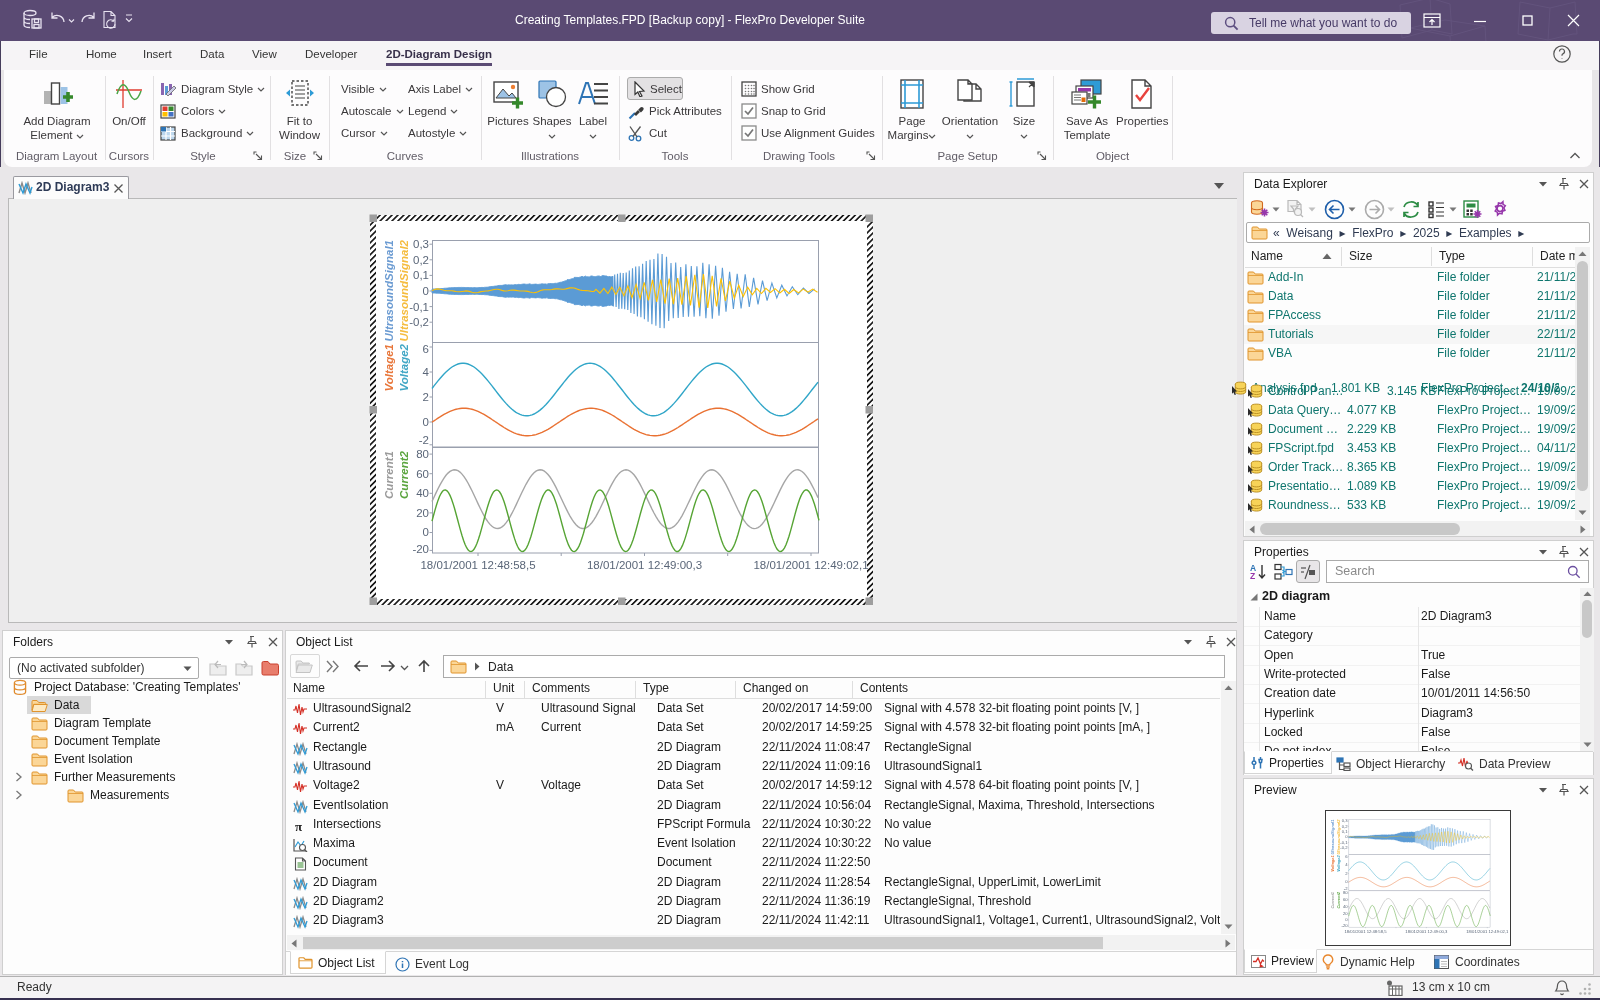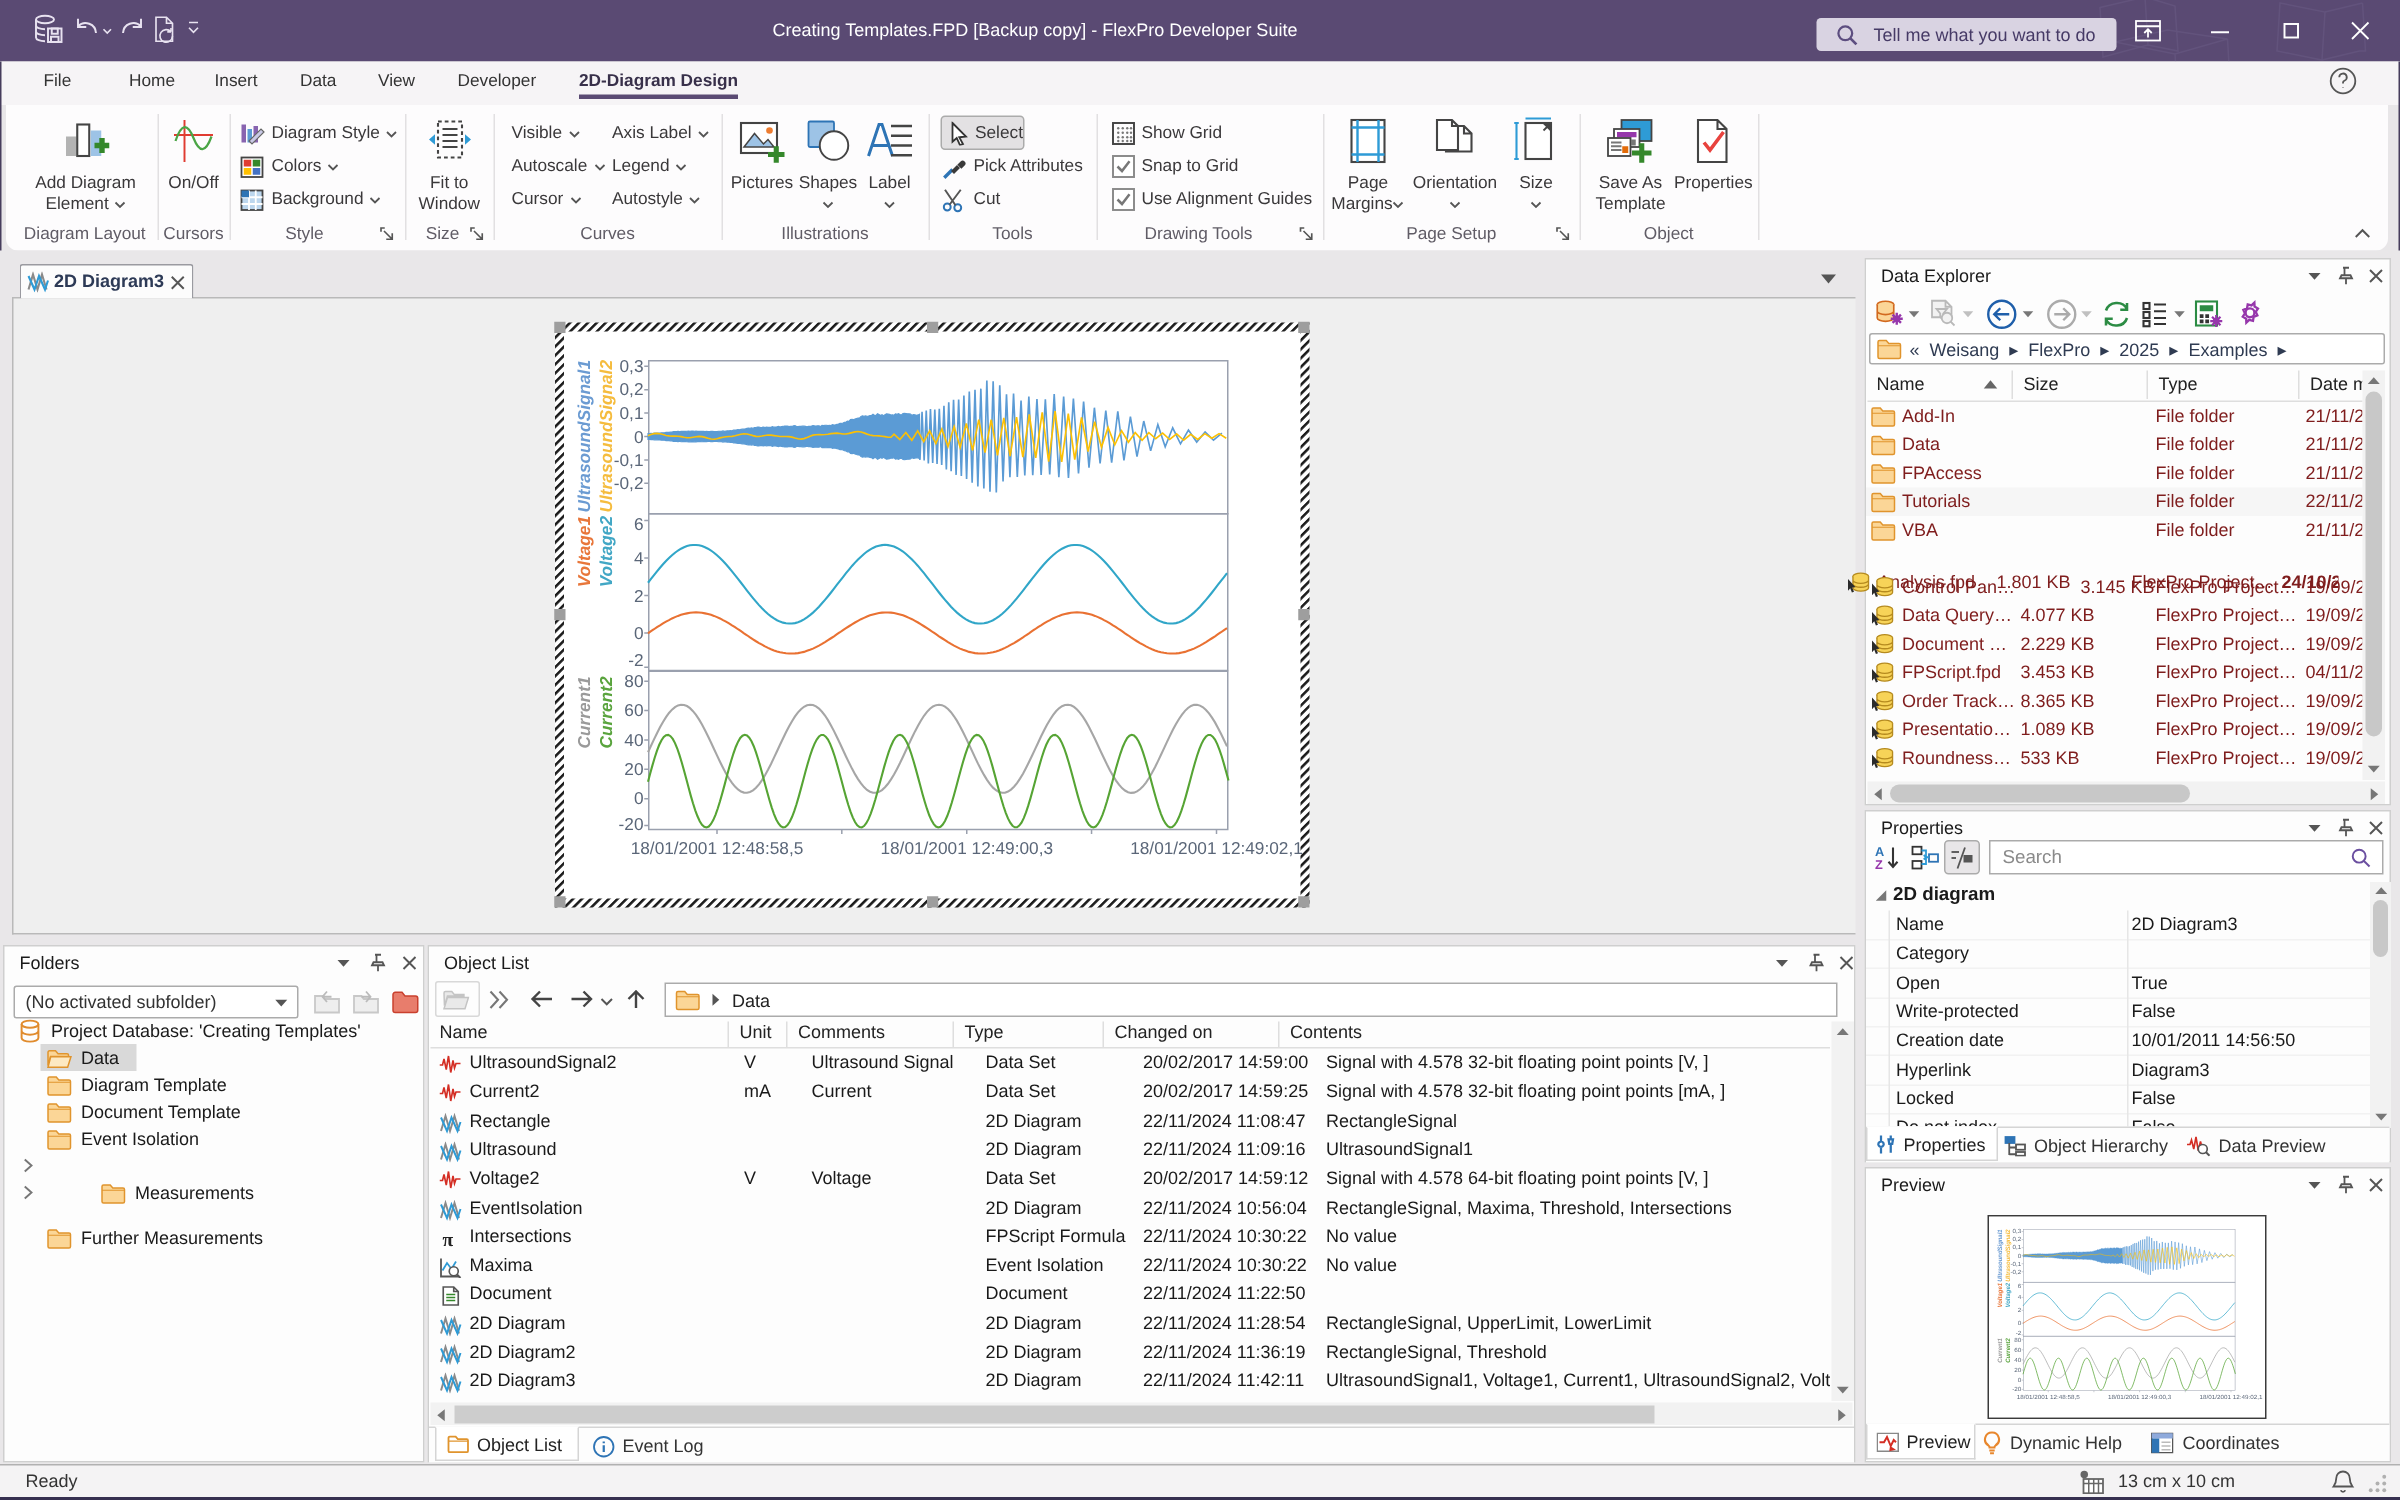--- a/index.html
+++ b/index.html
@@ -472,21 +472,21 @@
   </g>
 </svg>
 
 <style>
 .tree-row{position:absolute;height:18px;display:flex;align-items:center;font-size:12px;color:#1a1a1a;white-space:nowrap;}
 .tree-row svg{margin-right:6px;}
 .olrow{position:absolute;left:0;width:1220px;height:19px;font-size:12px;color:#1a1a1a;white-space:nowrap;overflow:hidden;}
 .olrow span{position:absolute;top:2px;}
 .c0{left:293px;top:4px !important;}.c1{left:313px;}.c2{left:496px;}.c3{left:541px;}.c4{left:657px;}.c5{left:762px;}.c6{left:884px;}
 .olhdr{position:absolute;top:681px;height:17px;border-right:1px solid #dedede;font-size:12px;color:#222;padding:0 0 0 6px;white-space:nowrap;overflow:hidden;}
-.derow{position:absolute;height:19px;font-size:12px;color:#7f1d1d;white-space:nowrap;overflow:hidden;}
+.derow{position:absolute;height:19px;font-size:12px;color:#0f766e;white-space:nowrap;overflow:hidden;}
 .derow span{position:absolute;top:2px;}
 .prow{position:absolute;left:1244px;width:336px;height:20px;font-size:12px;color:#1a1a1a;white-space:nowrap;overflow:hidden;border-bottom:1px solid #f2f2f2;}
 </style>
 <div class="panel" style="left:2px;top:630px;width:281px;height:345px;">
   <div class="phead">
       <span class="t">Folders</span>
     <svg class="pico" style="left:219px" viewBox="0 0 14 14" fill="#555">
         <path d="M3,5 L7,9.5 L11,5 Z"></path>
       </svg>
     <svg class="pico" style="left:242px" viewBox="0 0 14 14" fill="none" stroke="#555" stroke-width="1.2">
@@ -545,21 +545,21 @@
 <div class="tree-row" style="left:31px;top:750px;">
   <svg width="17" height="15" viewBox="0 0 17 15">
       <path d="M1,3 a1,1 0 0 1 1,-1 h4.5 l1.7,2 h6.8 a1,1 0 0 1 1,1 v8 a1,1 0 0 1 -1,1 h-13 a1,1 0 0 1 -1,-1 Z" fill="#fbd697" stroke="#e0942d" stroke-width="1"></path>
       <path d="M1,5.5 h15" stroke="#e0942d" stroke-width="0.8"></path>
     </svg>
   <span>Event Isolation</span>
 </div>
 <svg style="position:absolute;left:15px;top:772px" width="7" height="10" viewBox="0 0 7 10" fill="none" stroke="#777" stroke-width="1.3">
     <path d="M1.5,1 L6,5 L1.5,9"></path>
   </svg>
-<div class="tree-row" style="left:31px;top:768px;margin-top:48px;">
+<div class="tree-row" style="left:31px;top:768px;">
   <svg width="17" height="15" viewBox="0 0 17 15">
       <path d="M1,3 a1,1 0 0 1 1,-1 h4.5 l1.7,2 h6.8 a1,1 0 0 1 1,1 v8 a1,1 0 0 1 -1,1 h-13 a1,1 0 0 1 -1,-1 Z" fill="#fbd697" stroke="#e0942d" stroke-width="1"></path>
       <path d="M1,5.5 h15" stroke="#e0942d" stroke-width="0.8"></path>
     </svg>
   <span>Further Measurements</span>
 </div>
 <svg style="position:absolute;left:15px;top:790px" width="7" height="10" viewBox="0 0 7 10" fill="none" stroke="#777" stroke-width="1.3">
     <path d="M1.5,1 L6,5 L1.5,9"></path>
   </svg>
 <div class="tree-row" style="left:31px;top:786px;padding-left:36px;">

